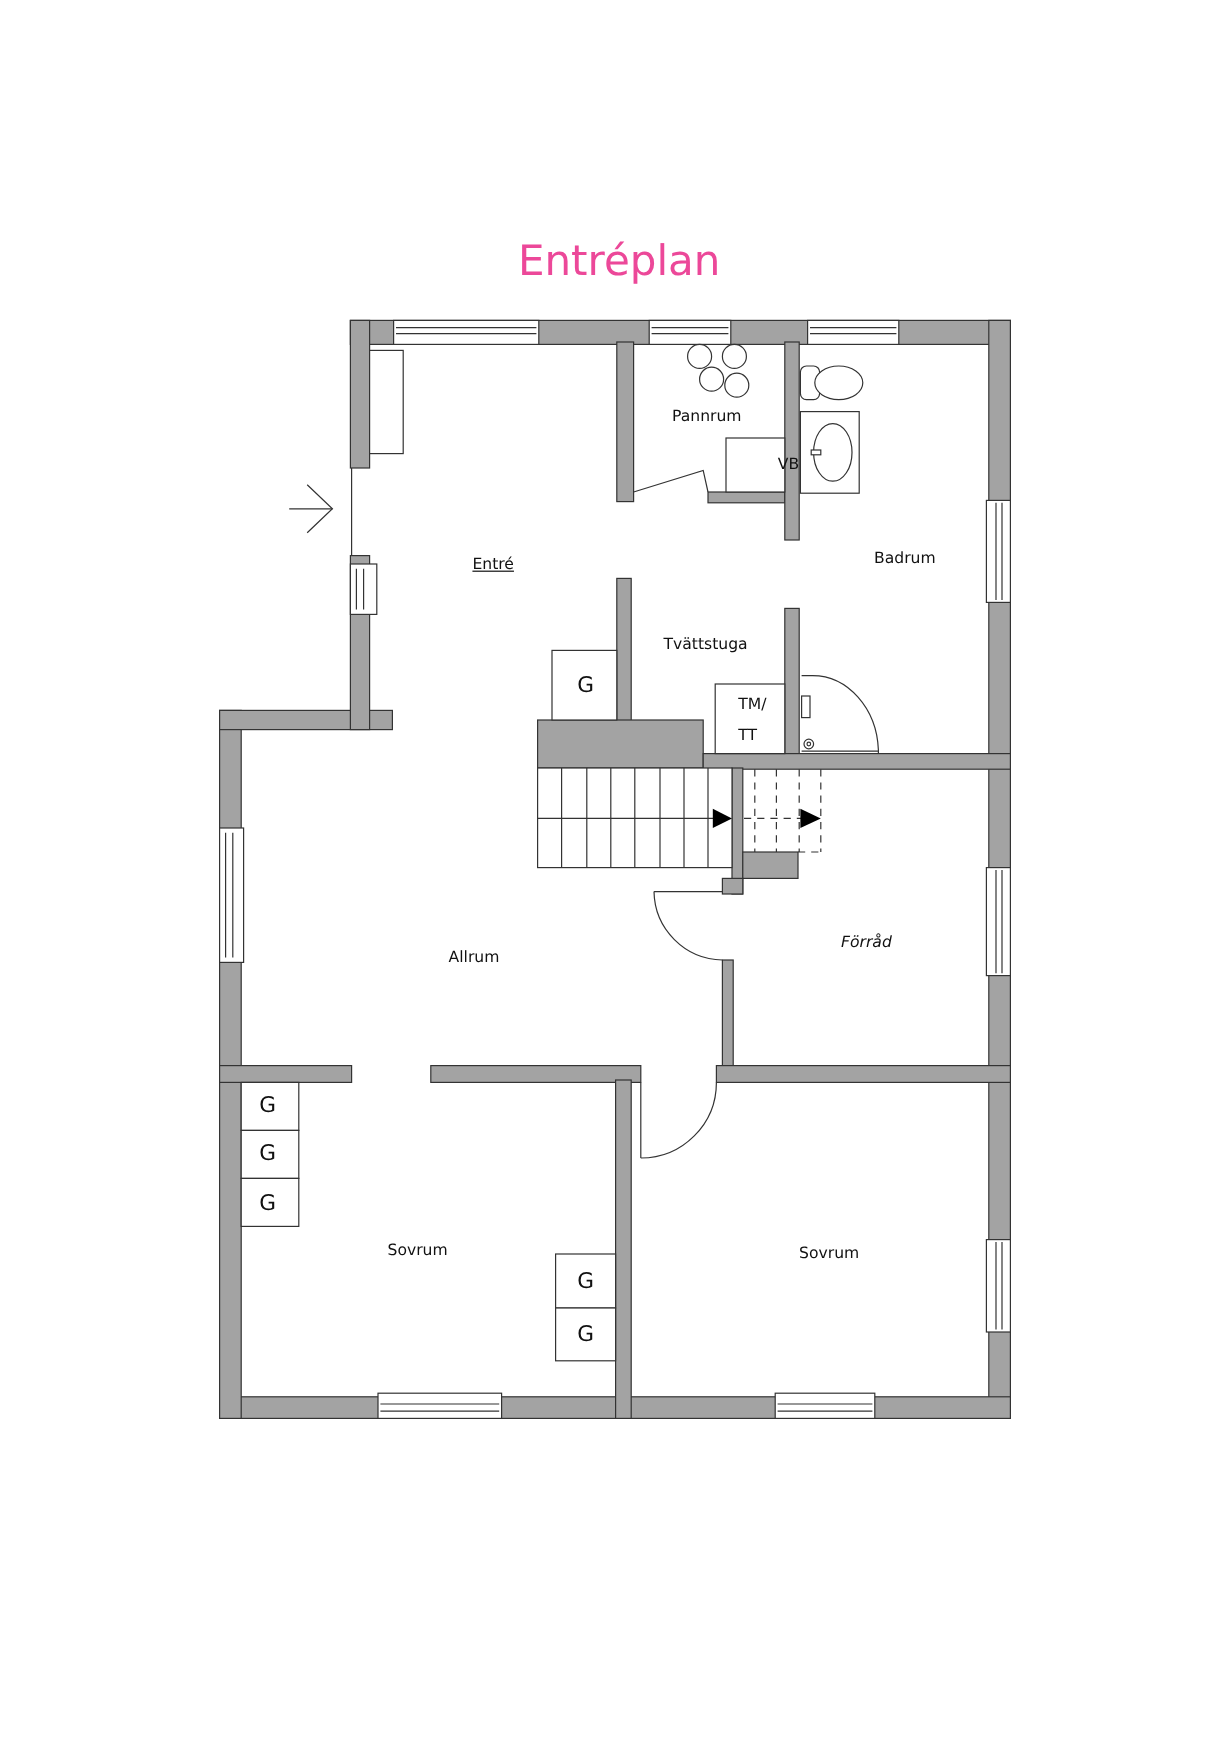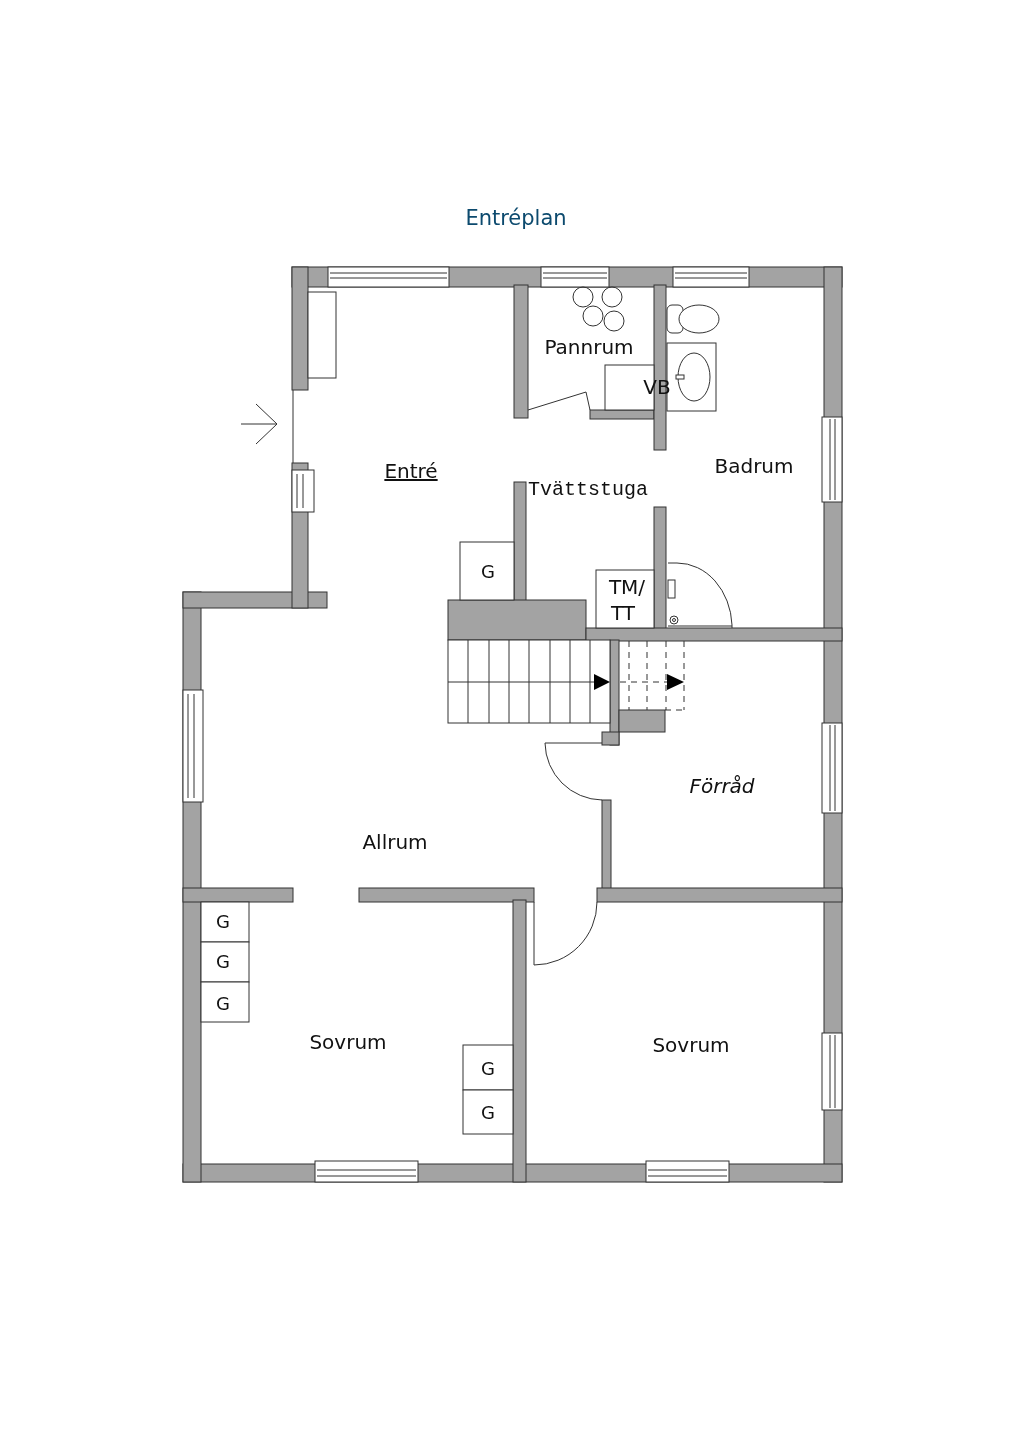--- a/index.html
+++ b/index.html
@@ -4,22 +4,22 @@
 <style>
   html, body { margin:0; padding:0; background:#ffffff; }
   body { width:1024px; height:1448px; position:relative; overflow:hidden; font-family:"DejaVu Sans", sans-serif; }
   #plan { position:absolute; left:0; top:0; width:1024px; height:1448px; }
   .wall { fill:#a3a3a3; stroke:#333; stroke-width:1; }
   .win-bg { fill:#fff; stroke:#333; stroke-width:1; }
   .win-line { fill:none; stroke:#333; stroke-width:1; }
   .fix { fill:#fff; stroke:#333; stroke-width:1; }
   .thin { fill:none; stroke:#333; stroke-width:1; }
   .dash { fill:none; stroke:#333; stroke-width:1; stroke-dasharray:6 5; }
-  .lbl { position:absolute; color:#111; font-size:20px; white-space:nowrap; transform:translate(-50%,-50%); }
-  .title { position:absolute; left:516px; top:218px; transform:translate(-50%,-50%); font-size:21px; color:#0c4a6e; }
+  .lbl { position:absolute; color:#111; font-size:13px; white-space:nowrap; transform:translate(-50%,-50%); }
+  .title { position:absolute; left:516px; top:218px; transform:translate(-50%,-50%); font-size:35px; color:#ec4899; }
   .g { font-size:18px; }
 </style>
 </head>
 <body>
 
 <svg id="plan" viewBox="0 0 1024 1448" xmlns="http://www.w3.org/2000/svg">
 
   <g>
 
     <rect class="wall" x="292" y="267" width="550" height="20"></rect>
@@ -184,22 +184,22 @@
     <rect class="fix" x="463" y="1045" width="50" height="45"></rect>
     <rect class="fix" x="463" y="1090" width="50" height="44"></rect>
   </g>
 </svg>
 
 <div class="title">Entréplan</div>
 
 <div class="lbl" style="left:411px;top:471px;text-decoration:underline;">Entré</div>
 <div class="lbl" style="left:589px;top:347px;">Pannrum</div>
 <div class="lbl" style="left:754px;top:466px;">Badrum</div>
-<div class="lbl" style="left:588px;top:489px;font-family:Liberation Mono, monospace;">Tvättstuga</div>
-<div class="lbl" style="left:395px;top:798px;margin-top:44px;">Allrum</div>
+<div class="lbl" style="left:588px;top:537px;">Tvättstuga</div>
+<div class="lbl" style="left:395px;top:798px;">Allrum</div>
 <div class="lbl" style="left:722px;top:786px;font-style:italic;">Förråd</div>
 <div class="lbl" style="left:348px;top:1042px;">Sovrum</div>
 <div class="lbl" style="left:691px;top:1045px;">Sovrum</div>
 
 <div class="lbl" style="left:629px;top:387px;margin-left:28px;">VB</div>
 <div class="lbl" style="left:627px;top:587px;">TM/</div>
 <div class="lbl" style="left:623px;top:613px;">TT</div>
 <div class="lbl g" style="left:488px;top:571px;">G</div>
 
 <div class="lbl g" style="left:223px;top:921px;">G</div>

